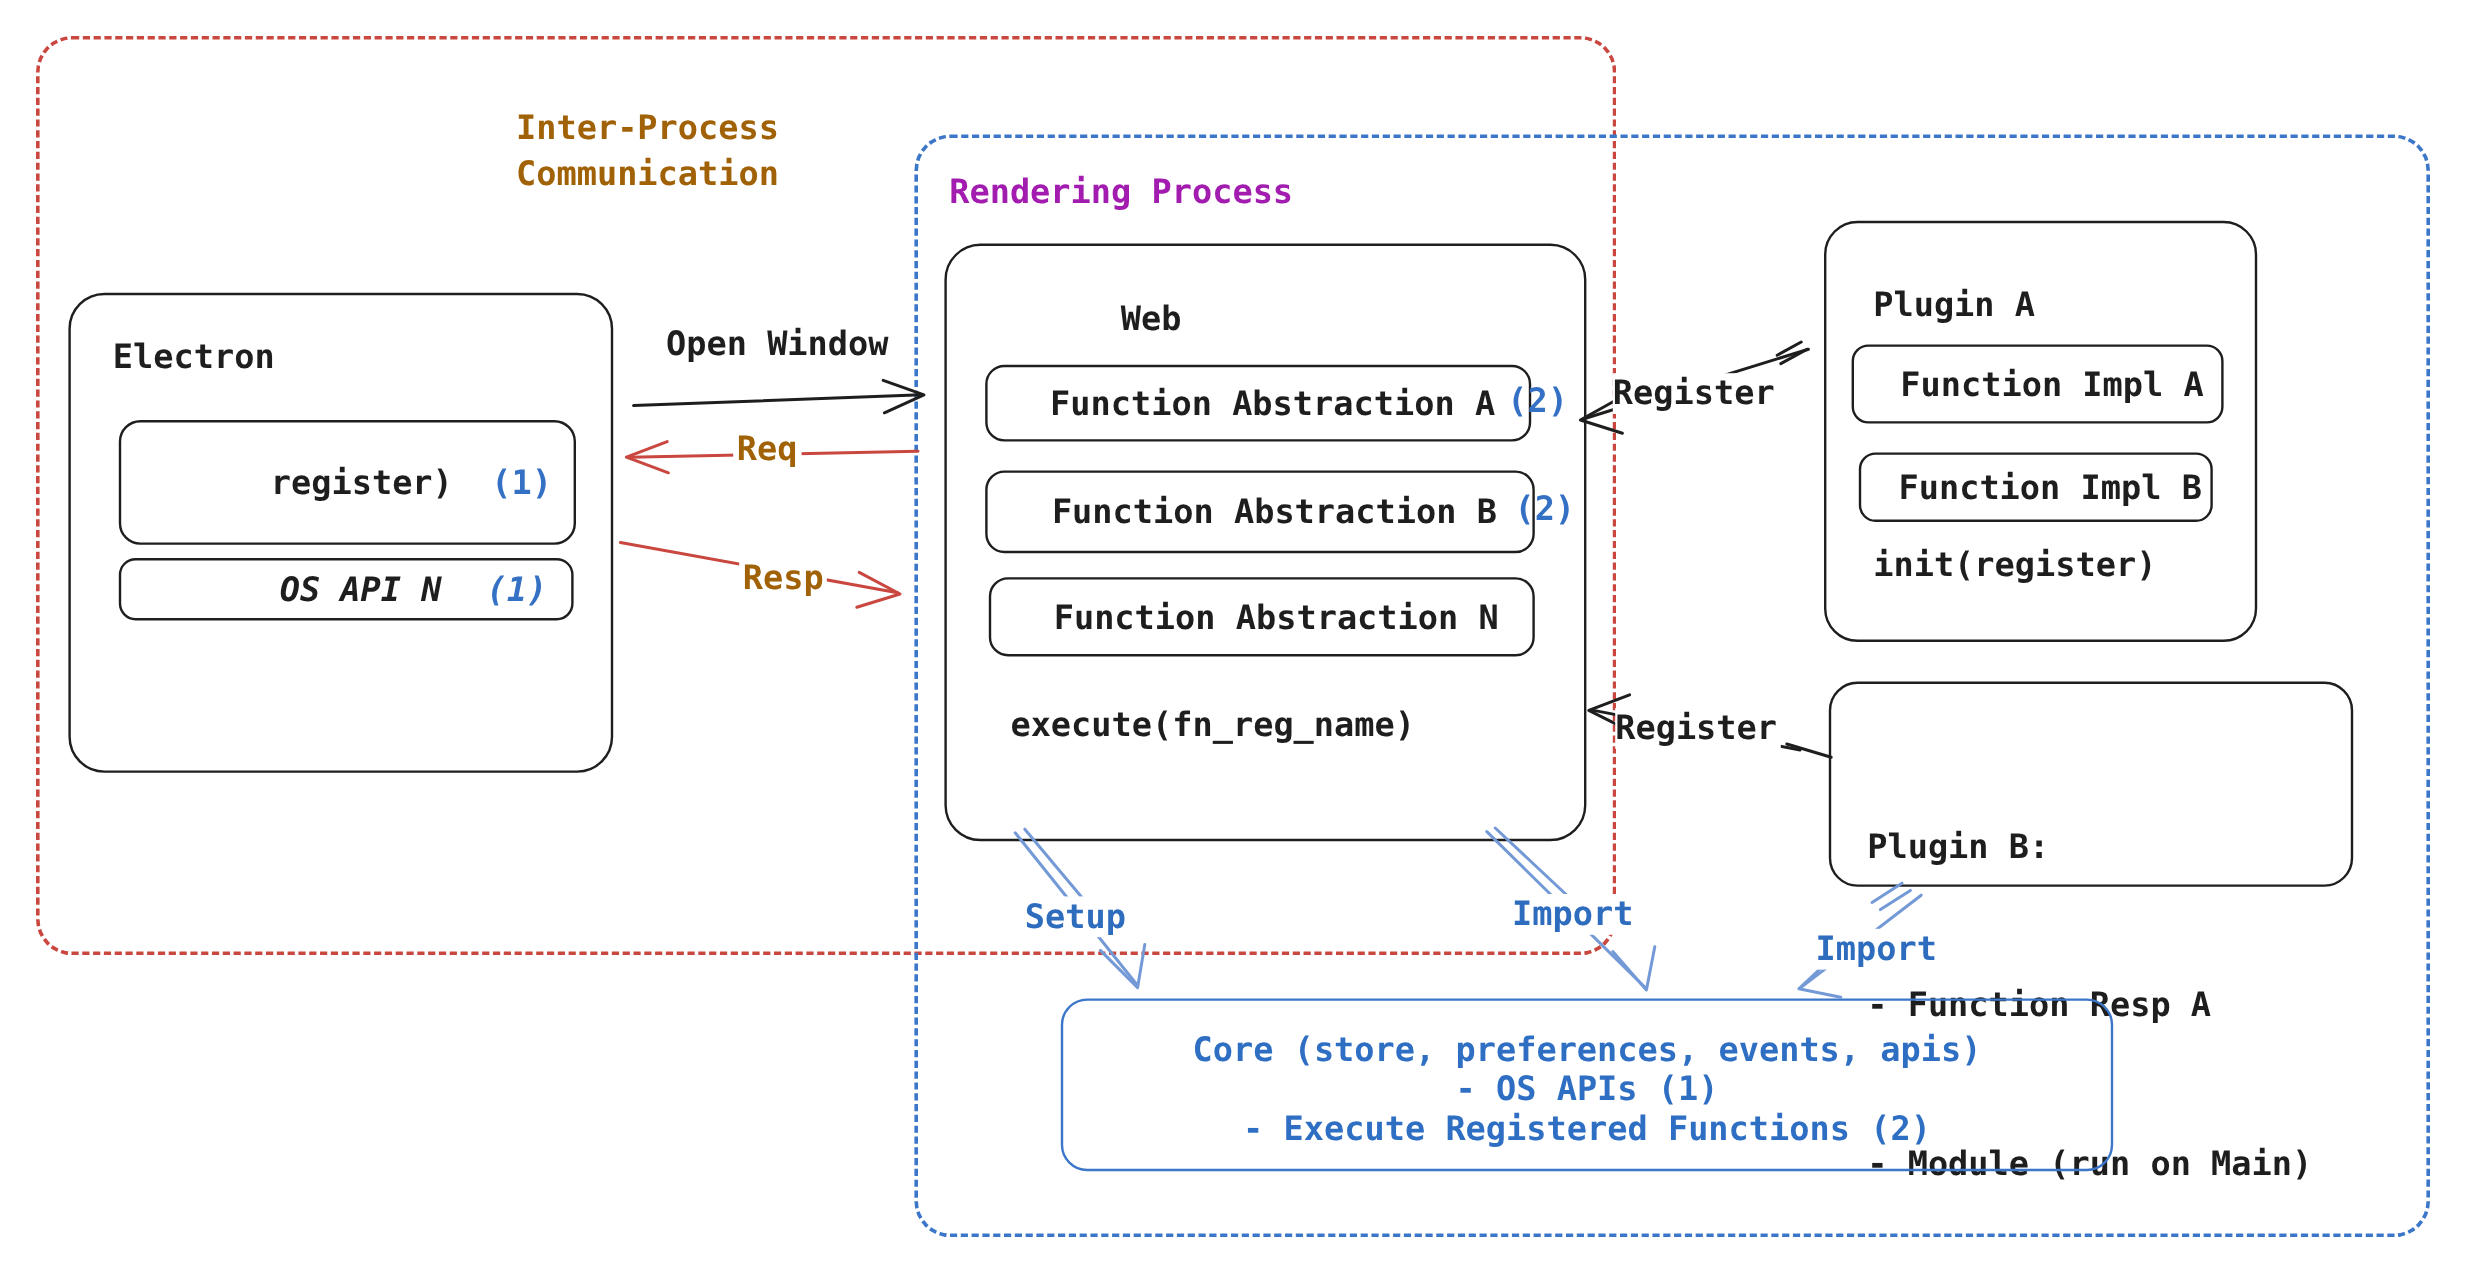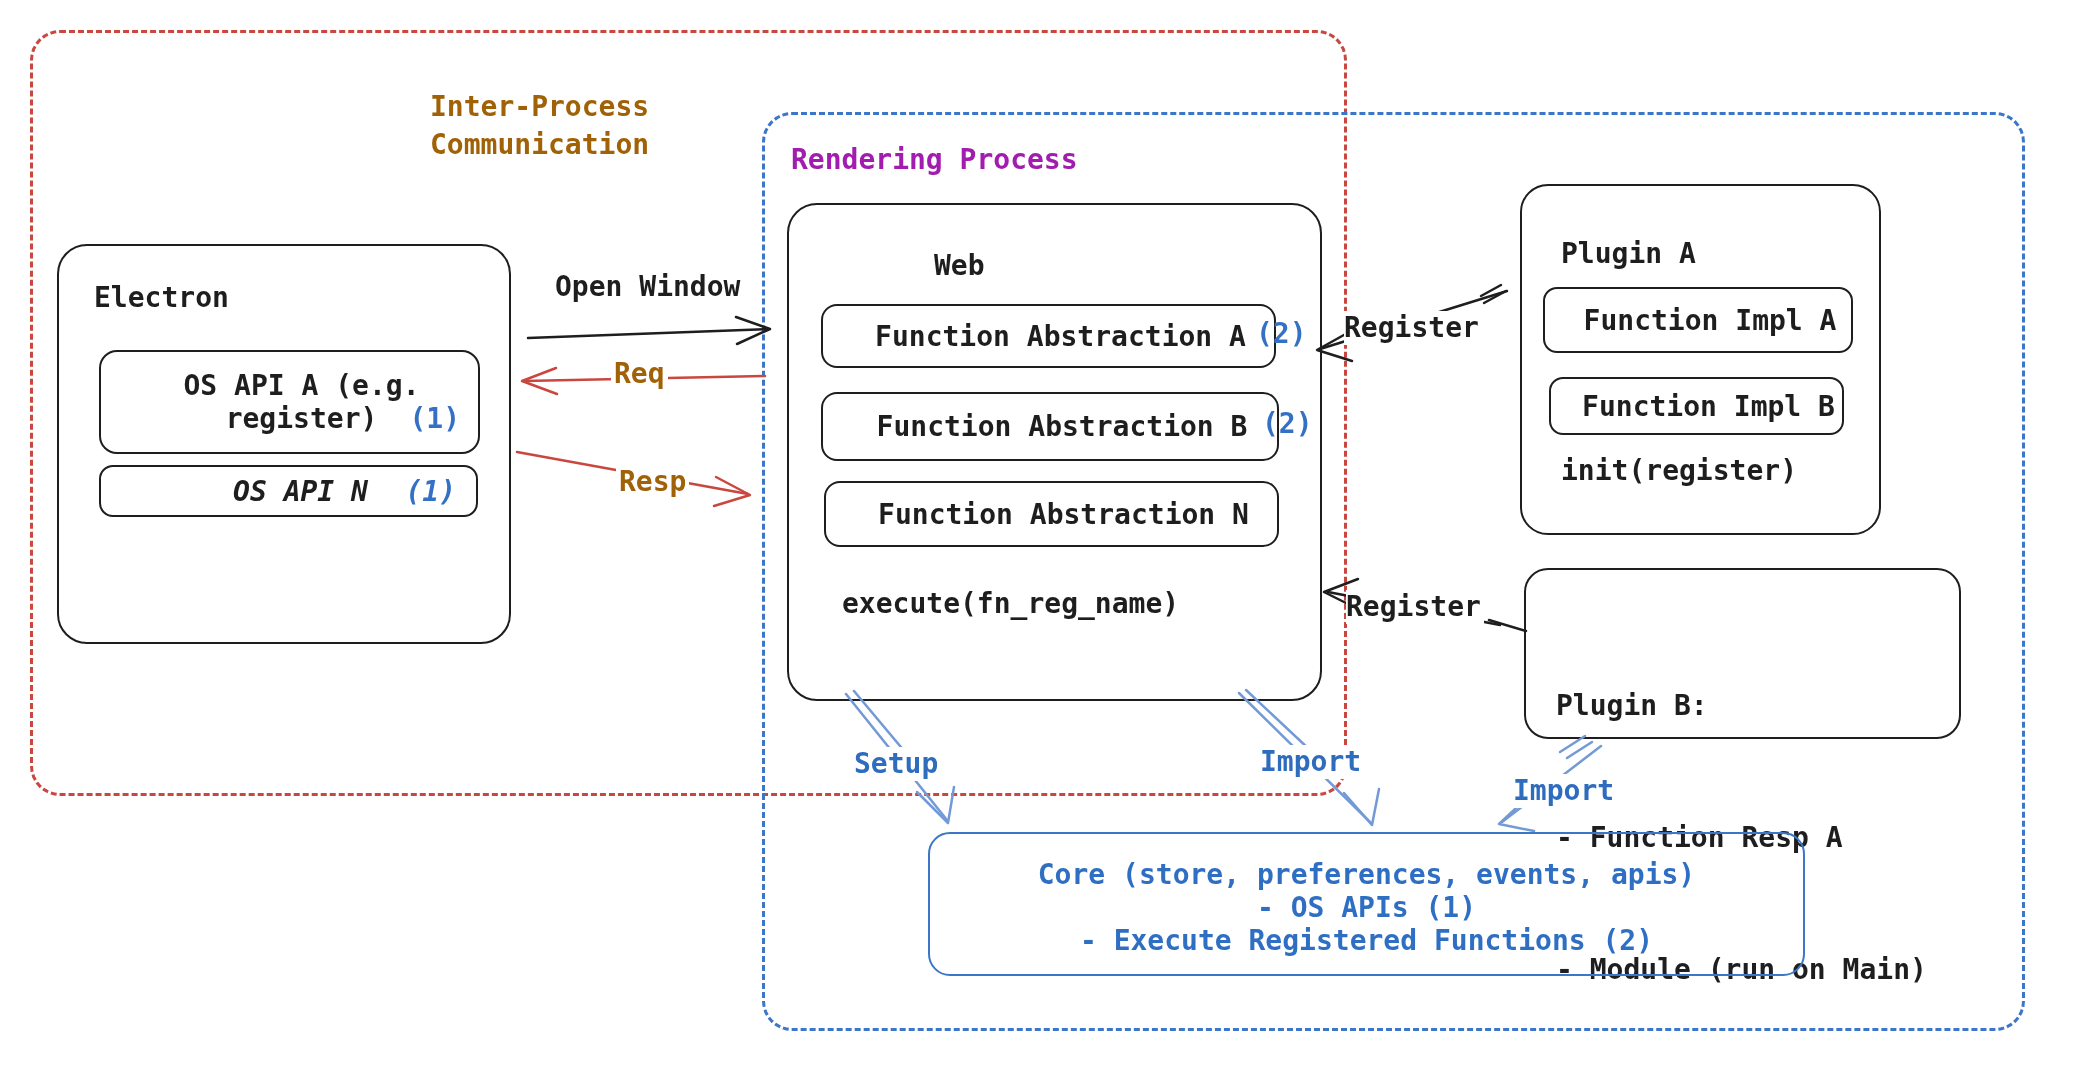--- a/index.html
+++ b/index.html
@@ -36,21 +36,20 @@
   <div class="lbl red" style="left:430px;top:88px;line-height:38px;">
     <div>Inter-Process</div>
     <div>Communication</div>
   </div>
   <div class="lbl" style="left:791px;top:143px;color:#a21caf;">Rendering Process</div>
 
   <div class="box-solid" style="left:57px;top:244px;width:450px;height:396px;">
     <div class="abs" style="left:35px;top:35px;font-size:28px;line-height:34px;">Electron</div>
     <div class="box-inner" style="left:40px;top:104px;width:353px;height:100px;border-radius:18px;">
       <div class="twoline">
-        <div>OS API A (e.g.</div>
         <div style="position:relative;">
           <span>register)</span>
           <span class="blue" style="position:absolute;right:18px;top:0;">(1)</span>
         </div>
       </div>
     </div>
     <div class="box-inner" style="left:40px;top:219px;width:351px;height:48px;border-radius:14px;font-style:italic;">
       <div class="fa-center" style="height:100%;">OS API N</div>
       <span class="badge-r blue">(1)</span>
     </div>
@@ -84,21 +83,21 @@
   </div>
 
   <div class="box-solid" style="left:1524px;top:568px;width:433px;height:167px;border-radius:24px;">
     <div class="pb-text">
       <div>Plugin B:</div>
       <div>- Function Resp A</div>
       <div>- Module (run on Main)</div>
     </div>
   </div>
 
-  <div class="box-core lblue" style="left:928px;top:832px;width:873px;height:140px;">
+  <div class="box-core lblue" style="left:884px;top:832px;width:873px;height:140px;">
     <div class="core-text">
       <div>Core (store, preferences, events, apis)</div>
       <div>- OS APIs (1)</div>
       <div>- Execute Registered Functions (2)</div>
     </div>
   </div>
 
   <svg width="2074" height="1066" viewBox="0 0 2074 1066">
 
     <g stroke="#1e1e1e" stroke-width="2.5">

